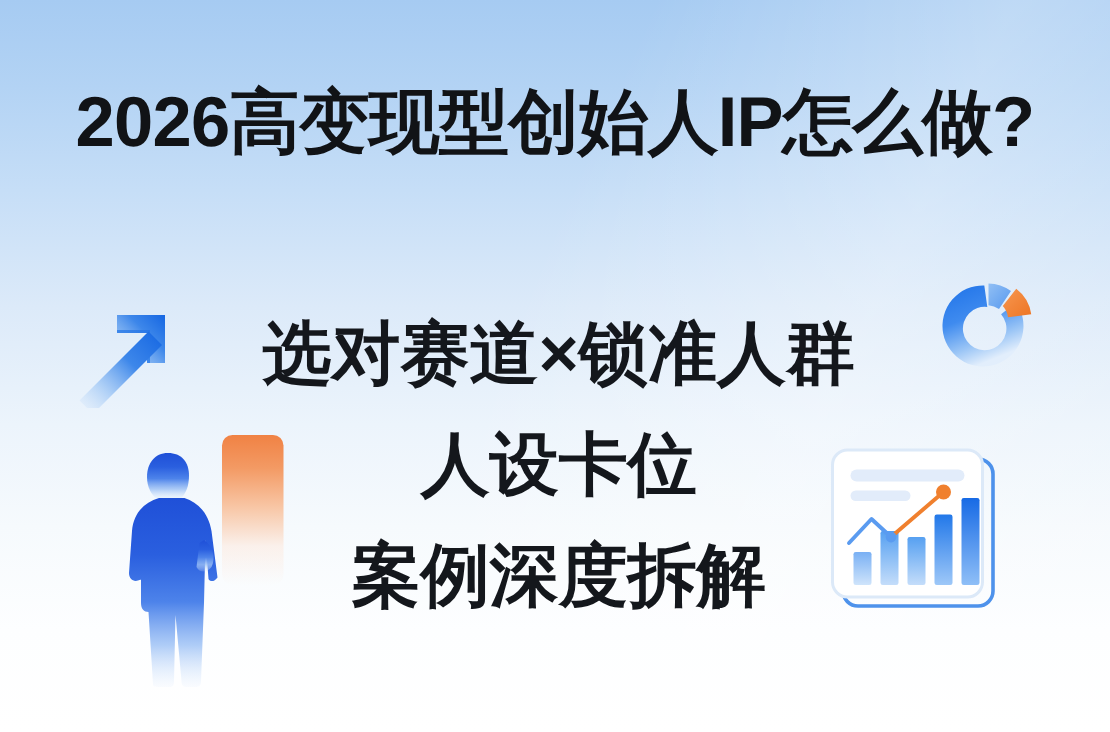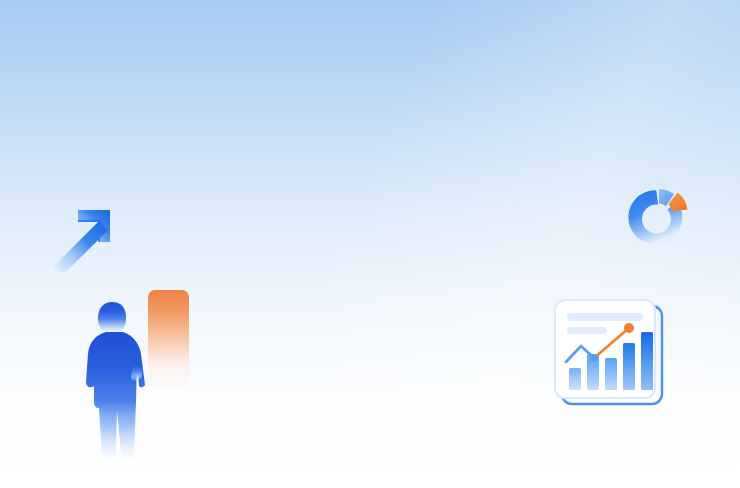--- a/index.html
+++ b/index.html
@@ -114,20 +114,21 @@
     height: 116px;
   }
 </style>
 </head>
 <body>
 
 <div id="poster">
 
   <div id="sheen"></div>
 
+  <div id="title">2026高变现型创始人IP怎么做?</div>
 
   <div id="arrow-icon">
     <svg viewBox="0 0 74 74" width="74" height="74">
       <defs>
         <linearGradient id="arrowGrad" x1="0" y1="1" x2="1" y2="0">
           <stop offset="0%" stop-color="#dfecfb" stop-opacity="0.25"></stop>
           <stop offset="30%" stop-color="#9ec6f5" stop-opacity="0.75"></stop>
           <stop offset="62%" stop-color="#3d87ea"></stop>
           <stop offset="100%" stop-color="#1566e2"></stop>
         </linearGradient>
@@ -161,20 +162,25 @@
                L24 158 C24 160 26 160 29 160 L35 160 C37 160 38 159 38 156
                L39 112 L43 156 C43 159 44 160 47 160 L52 160 C55 160 56 159 56 156
                L58 104 L59 62 L61 88 C62 90 65 90 67 87
                L63 56 C61 44 54 37 45 34
                Z" fill="url(#personGrad)"></path>
 
       <path d="M58 62 C64 66 66 74 63 80 C60 84 55 84 53 80 L55 64 Z" fill="url(#personGrad)"></path>
     </svg>
   </div>
 
+  <div id="headline">
+    <span class="hl-line">选对赛道×锁准人群</span>
+    <span class="hl-line">人设卡位</span>
+    <span class="hl-line">案例深度拆解</span>
+  </div>
 
   <div id="donut-chart">
     <svg viewBox="0 0 76 76" width="76" height="76">
       <defs>
         <linearGradient id="donutGrad" x1="0" y1="0" x2="0.4" y2="1">
           <stop offset="0%" stop-color="#1e72e8"></stop>
           <stop offset="45%" stop-color="#3f8bef"></stop>
           <stop offset="78%" stop-color="#9cc6f6"></stop>
           <stop offset="100%" stop-color="#e2eefc"></stop>
         </linearGradient>

